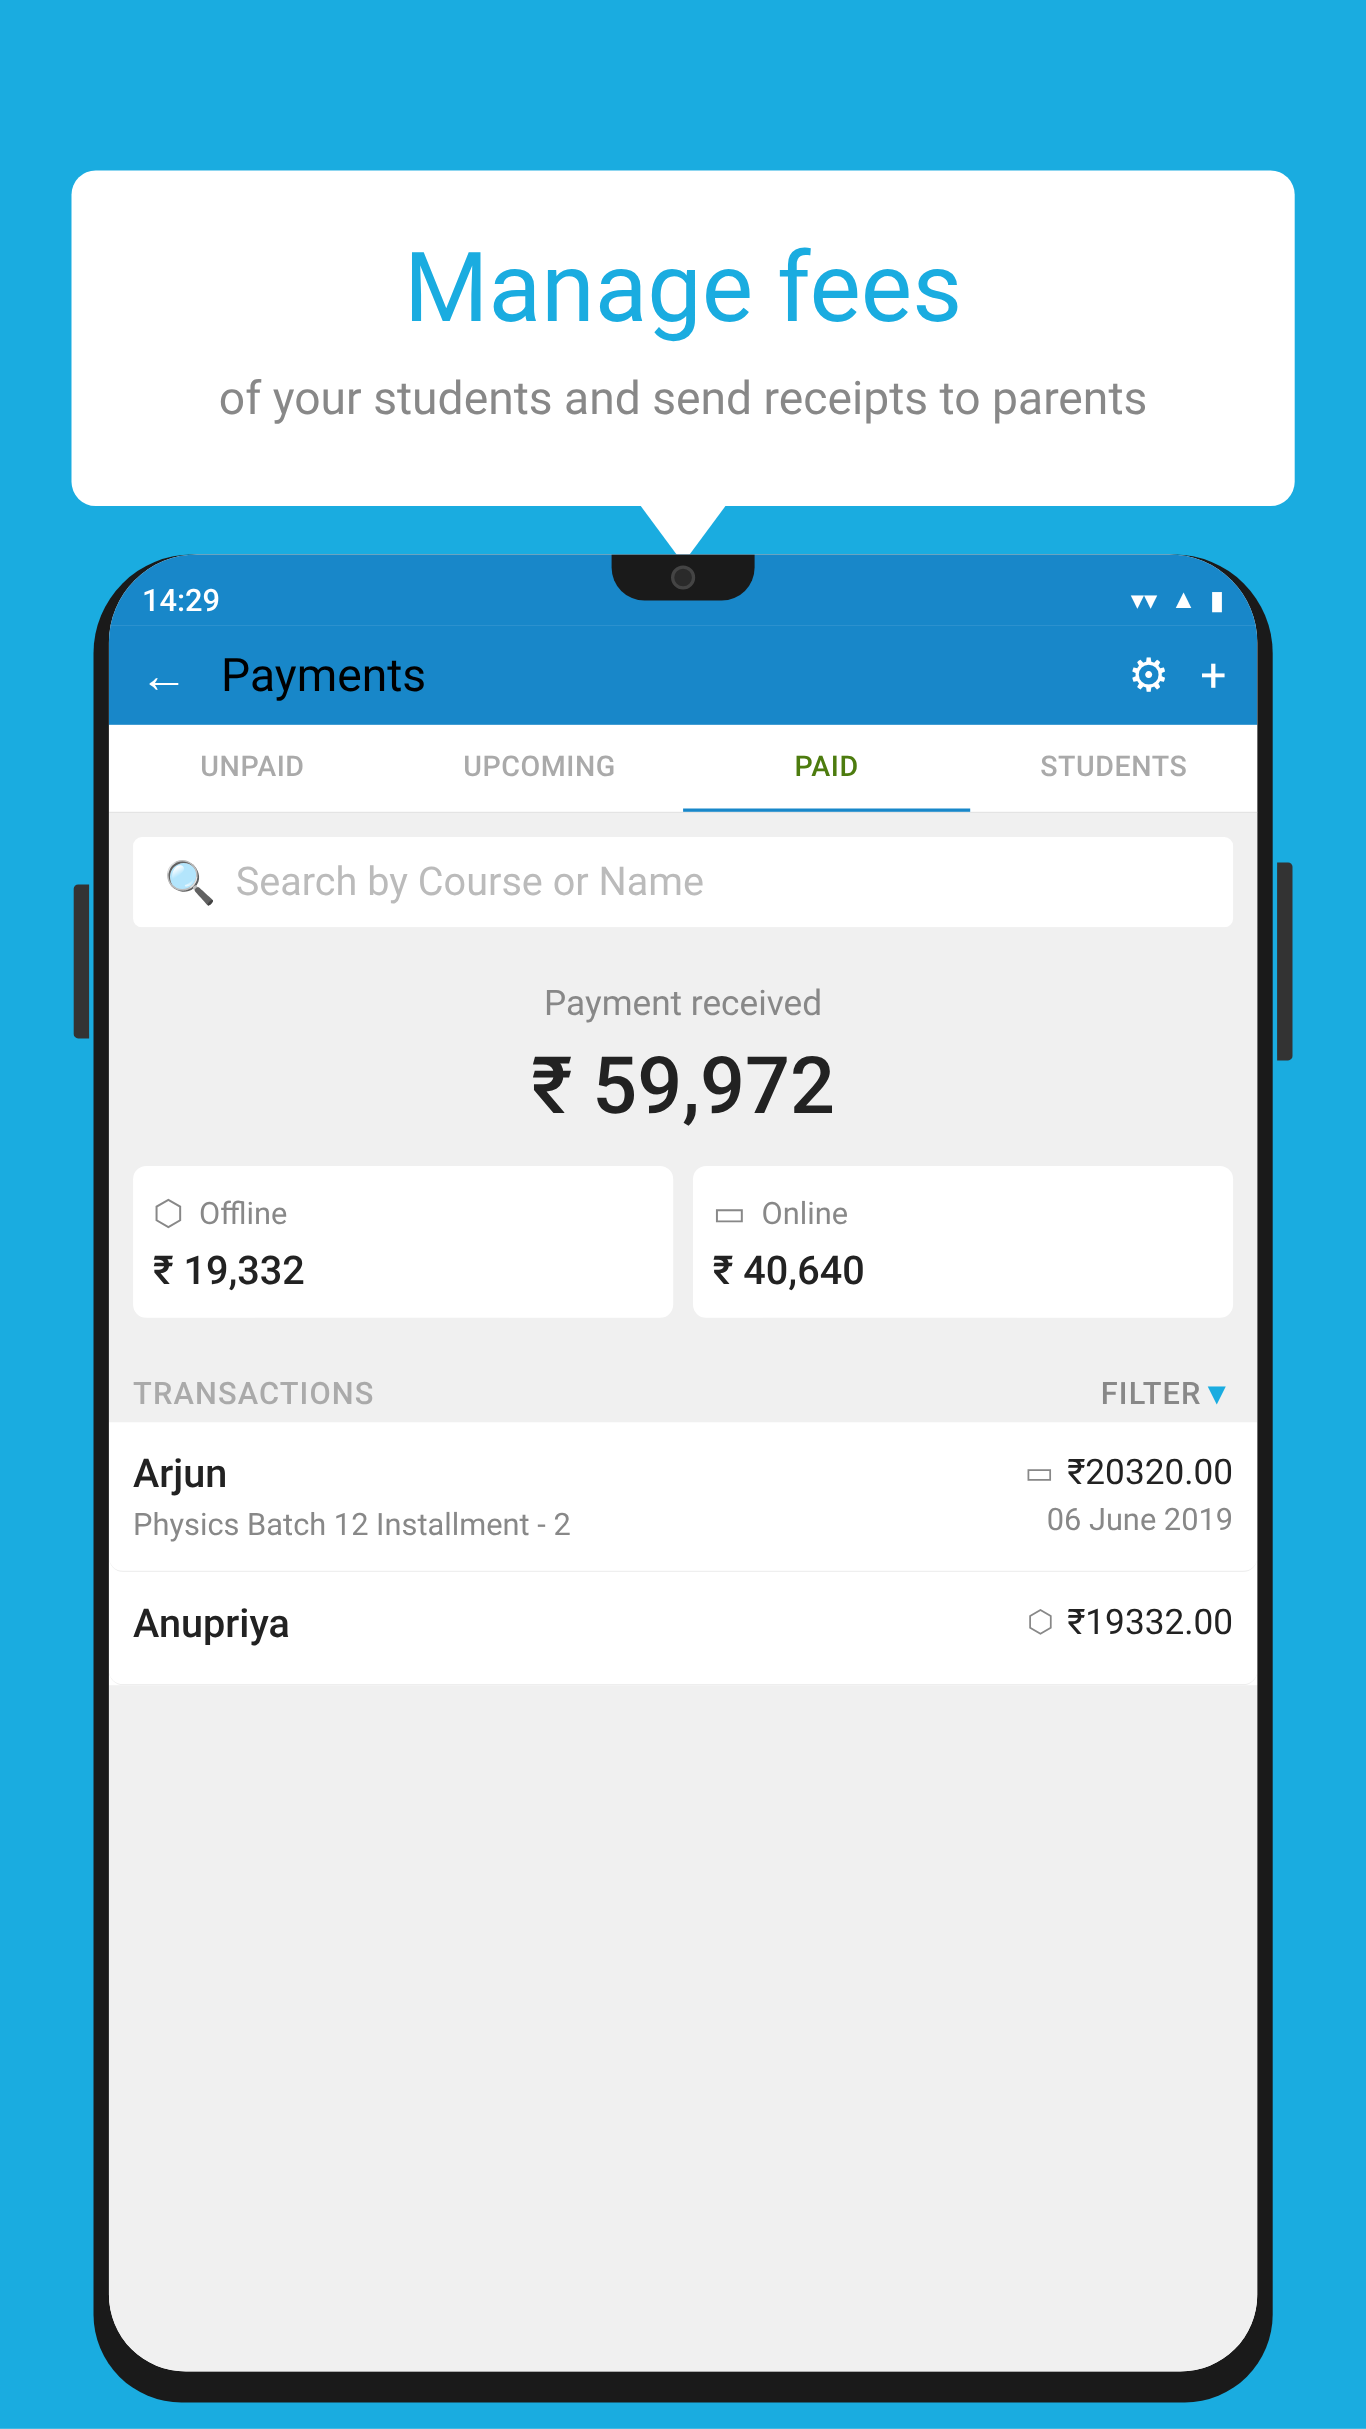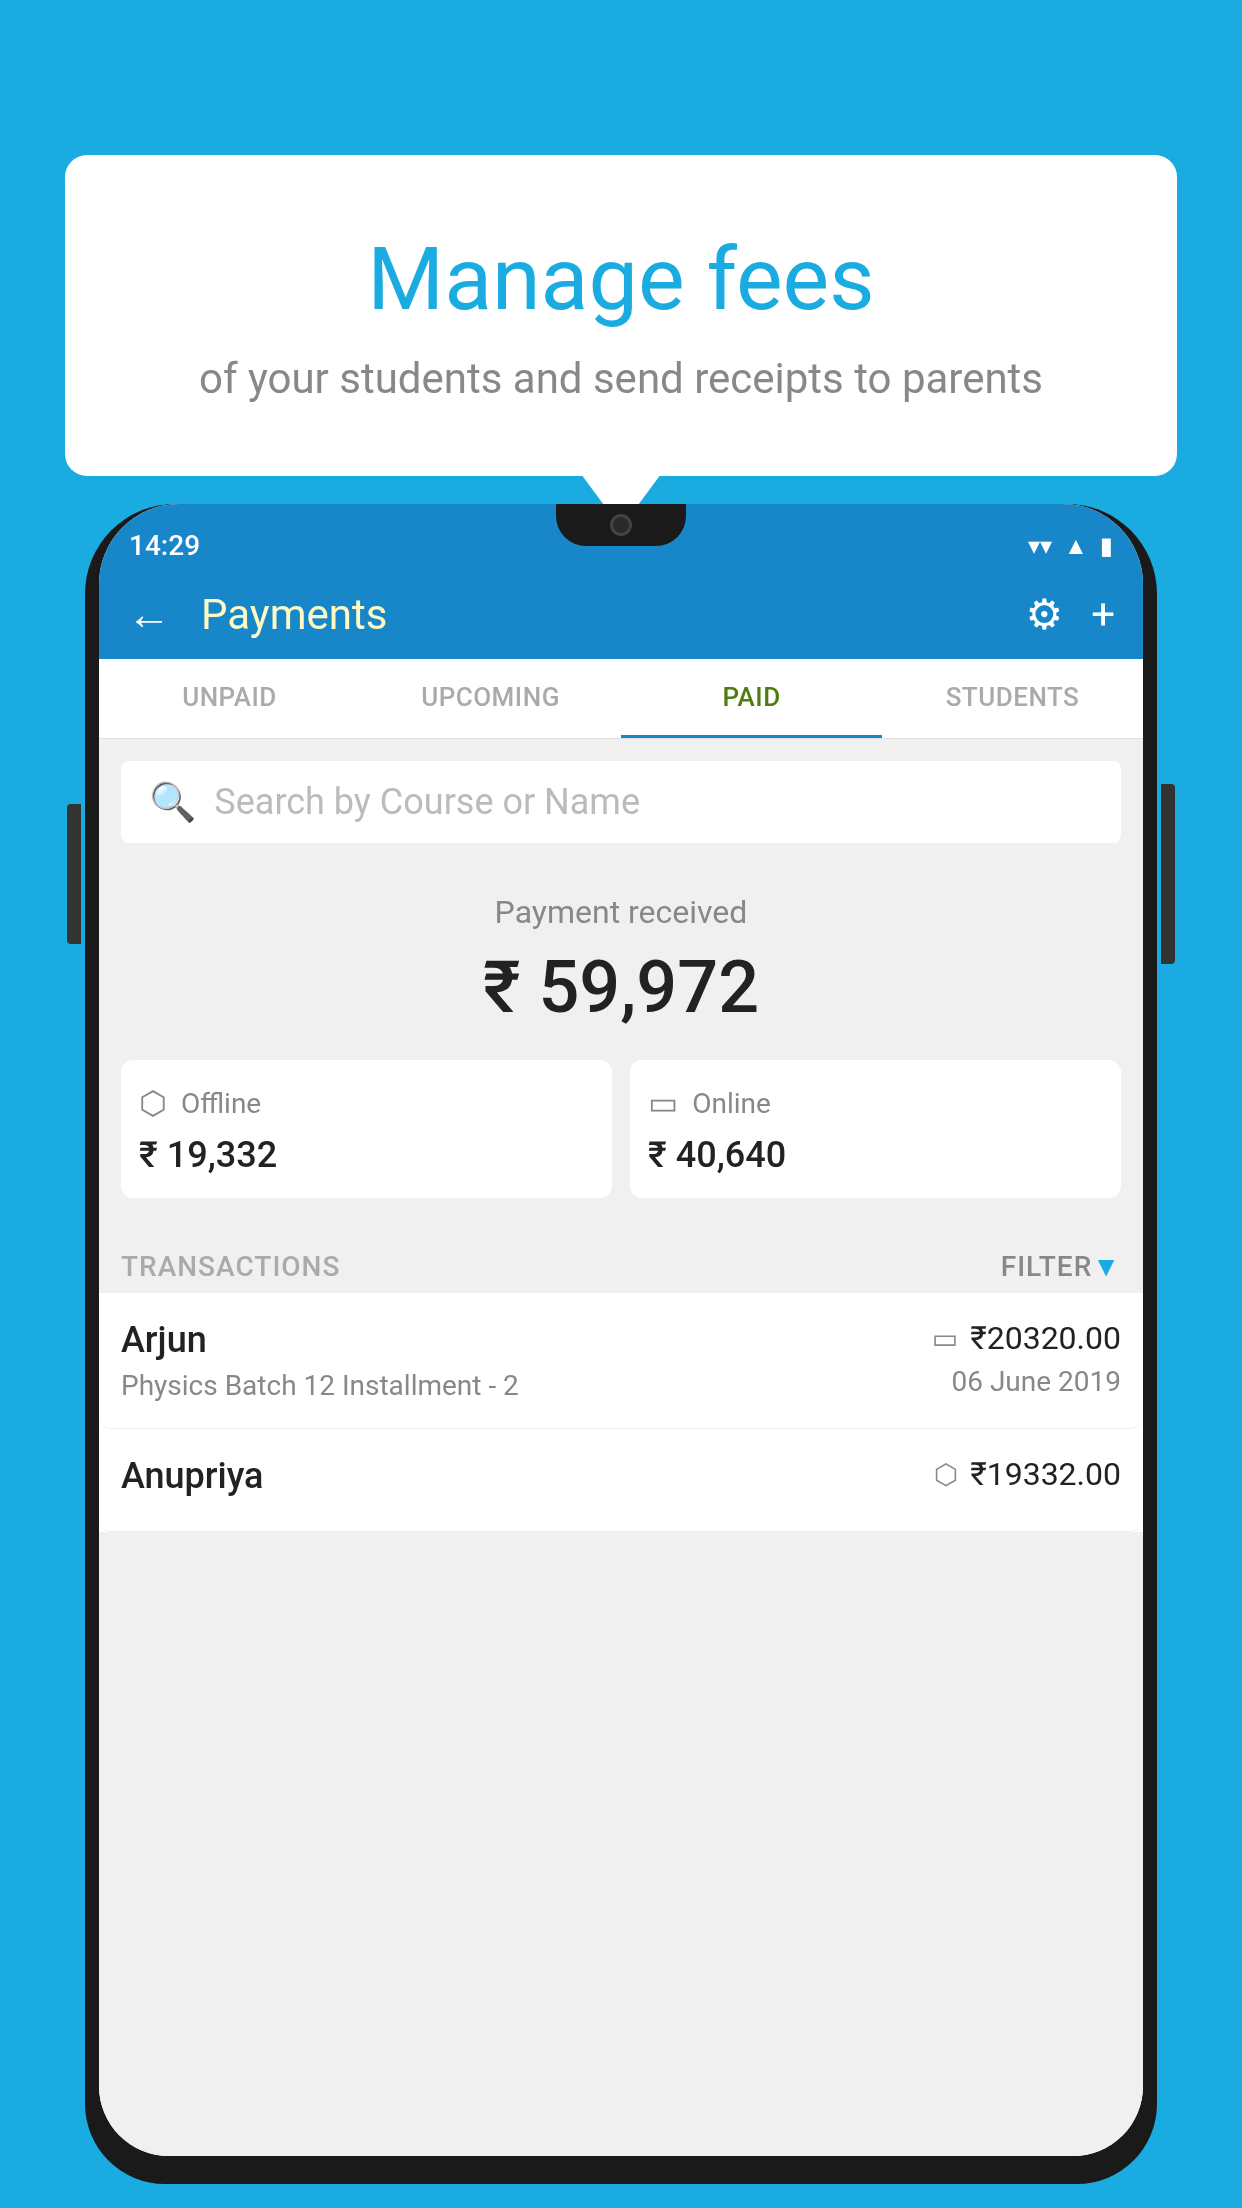--- a/index.html
+++ b/index.html
@@ -17,21 +17,21 @@
     .speech-bubble-container {
       position: absolute;
       top: 155px;
       left: 65px;
       right: 65px;
     }
 
     .speech-bubble {
       background: #fff;
       border-radius: 22px;
-      padding: 76px 70px 70px;
+      padding: 60px 70px 70px;
       text-align: center;
       position: relative;
     }
 
     .speech-bubble::after {
       content: '';
       position: absolute;
       bottom: -52px;
       left: 50%;
       transform: translateX(-50%);
@@ -173,21 +173,21 @@
 
     .back-arrow {
       color: #fff;
       font-size: 44px;
       cursor: pointer;
       display: flex;
       align-items: center;
     }
 
     .header-title {
-      color: #fef9c3;
+      color: #000000;
       font-size: 42px;
       font-weight: 400;
       flex: 1;
       margin-left: 10px;
     }
 
     .header-icons {
       display: flex;
       align-items: center;
       gap: 28px;

